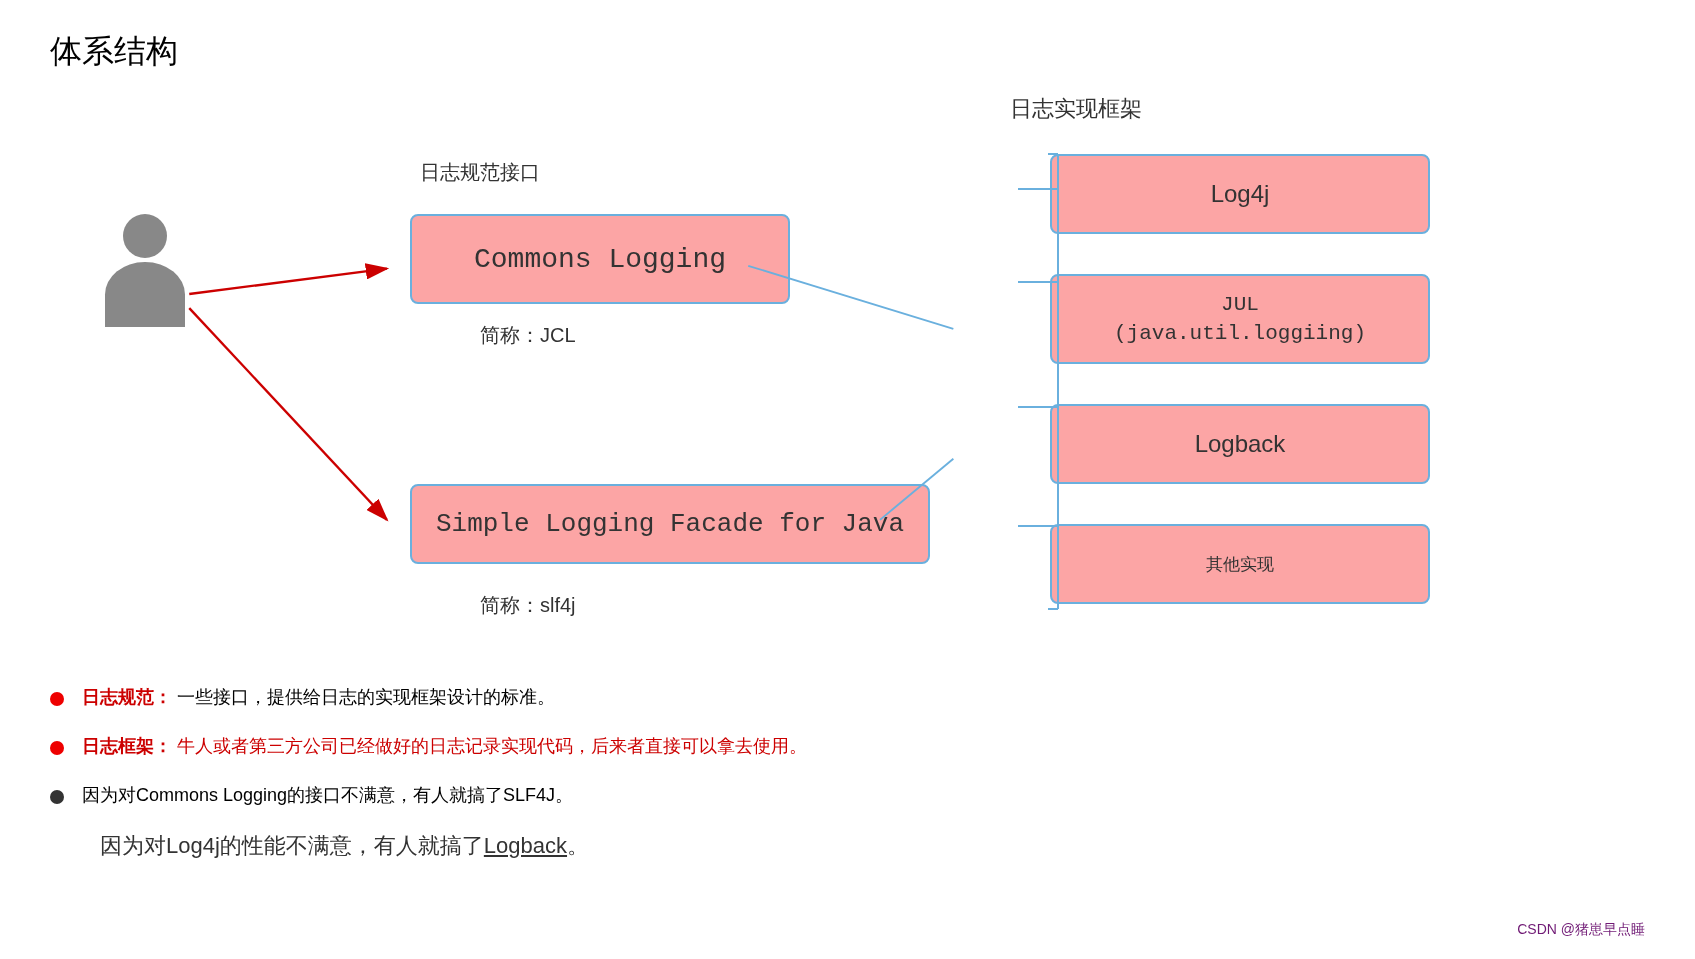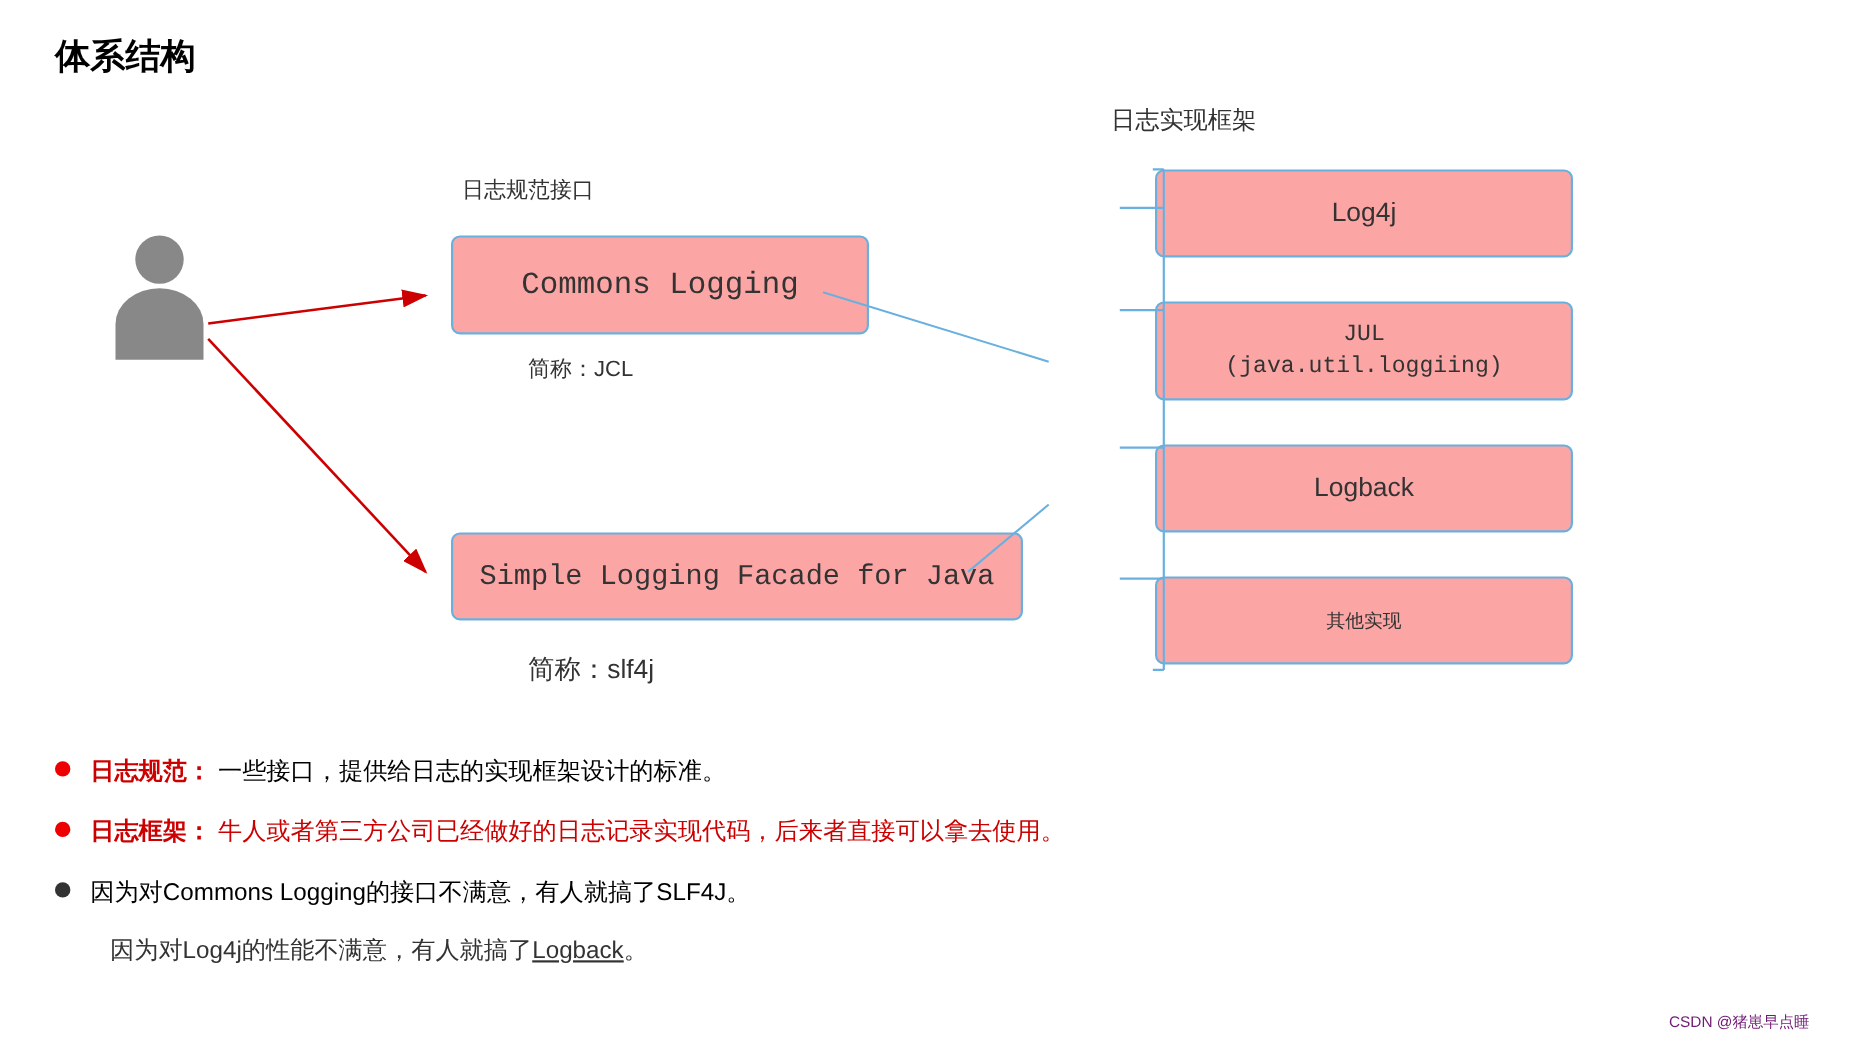--- a/index.html
+++ b/index.html
@@ -7,21 +7,21 @@
       background: #fff;
       font-family: 'Microsoft YaHei', Arial, sans-serif;
       width: 1695px;
       min-height: 959px;
       padding: 30px 50px;
       position: relative;
     }
 
     .page-title {
       font-size: 32px;
-      font-weight: 700;
+      font-weight: 400;
       color: #000;
       margin-bottom: 20px;
     }
 
     .diagram-section {
       position: relative;
       width: 100%;
       height: 560px;
       margin-bottom: 30px;
     }
@@ -102,21 +102,21 @@
       top: 228px;
       left: 430px;
       font-size: 20px;
       color: #333;
     }
 
     .abbr-slf4j {
       position: absolute;
       top: 498px;
       left: 430px;
-      font-size: 24px;
+      font-size: 20px;
       color: #333;
     }
 
     
     .box-log4j {
       top: 60px;
       left: 1000px;
       width: 380px;
       height: 80px;
       font-size: 24px;
@@ -164,21 +164,21 @@
 
     
     .bullets {
       margin-top: 10px;
     }
 
     .bullet-item {
       display: flex;
       align-items: flex-start;
       margin-bottom: 22px;
-      font-size: 22px;
+      font-size: 18px;
       line-height: 1.5;
     }
 
     .bullet-dot {
       width: 14px;
       height: 14px;
       min-width: 14px;
       border-radius: 50%;
       background: #333;
       margin-top: 8px;

